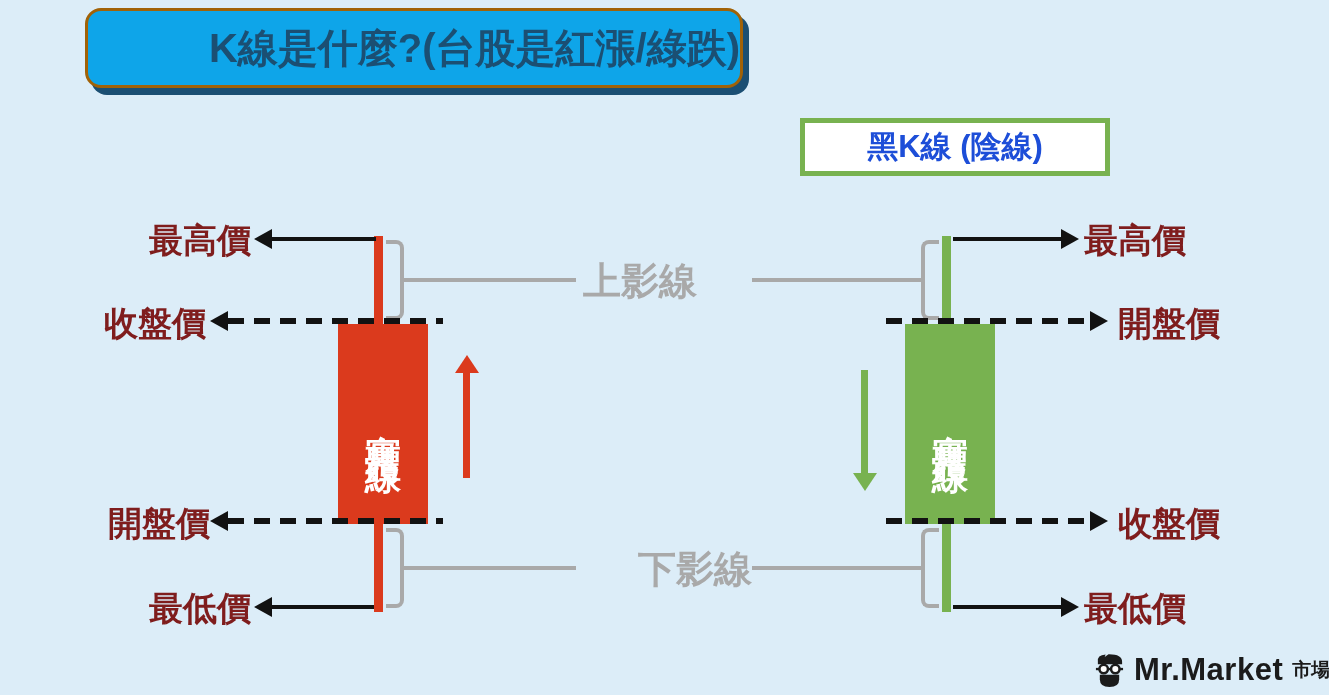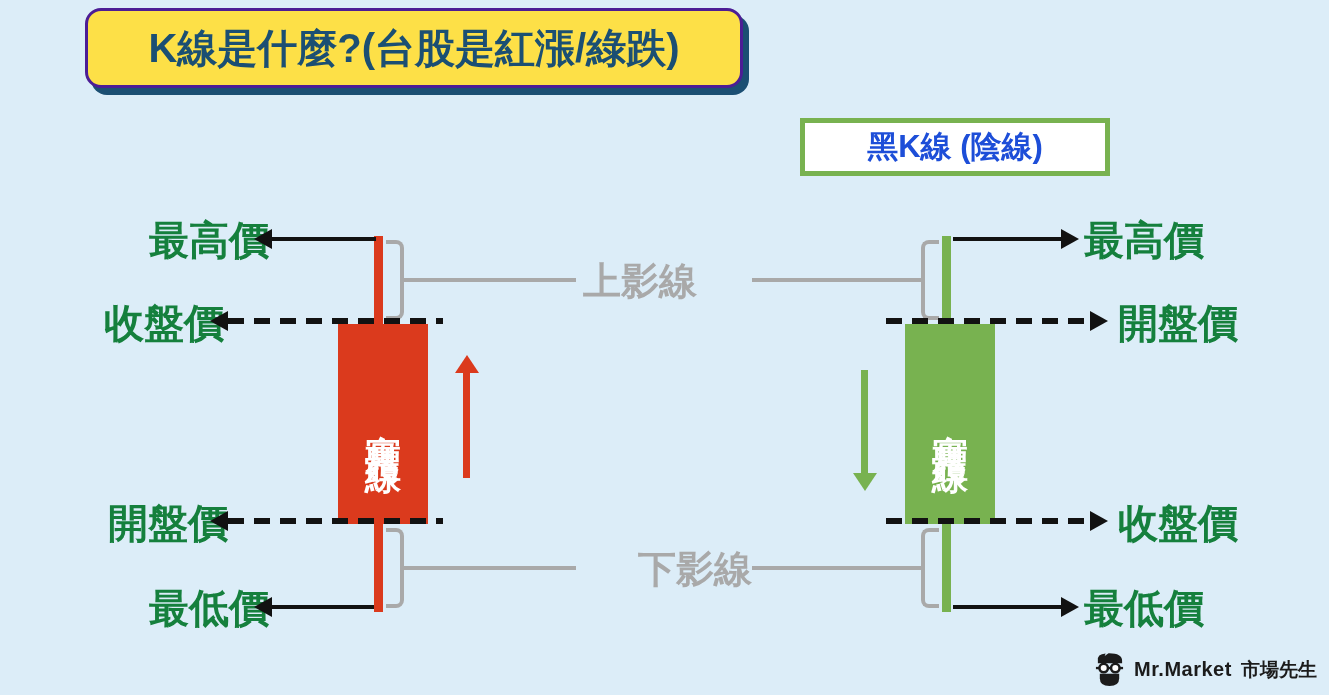--- a/index.html
+++ b/index.html
@@ -7,23 +7,23 @@
     position:relative; width:1329px; height:695px;
     background:#DCEDF8; overflow:hidden;
     font-family:"Liberation Sans", sans-serif;
     -webkit-font-smoothing:antialiased;
   }
   .abs { position:absolute; }
 
   
   .title-box {
     left:85px; top:8px; width:652px; height:74px;
-    background:#fde047; border:3px solid #4c1d95; border-radius:16px;
+    background:#0ea5e9; border:3px solid #a16207; border-radius:16px;
     box-shadow:6px 7px 0 #1B4F73;
-    display:flex; align-items:center; justify-content:center;
+    display:flex; align-items:center; justify-content:flex-end;
     font-size:40px; font-weight:bold; color:#1B4F73; white-space:nowrap;
   }
 
   
   .panel-header {
     width:300px; height:48px; background:#fff; top:118px;
     display:flex; align-items:center; justify-content:center;
     font-size:31px; font-weight:bold; white-space:nowrap;
   }
   .panel-header.red   { left:231px; border:5px solid #DB3A1D; color:#DB3A1D; }
@@ -50,21 +50,21 @@
   .bracket.open-left  { border-left:none;  border-radius:0 8px 8px 0; }
   .bracket.open-right { border-right:none; border-radius:8px 0 0 8px; }
   .connector { height:4px; background:#A9A9A9; }
   .shadow-label {
     width:176px; text-align:center;
     font-size:38px; font-weight:bold; color:#A9A9A9; line-height:42px; white-space:nowrap;
   }
 
   
   .price-label {
-    font-size:40px; font-weight:bold; color:#15803d; line-height:38px; white-space:nowrap;
+    font-size:34px; font-weight:bold; color:#7f1d1d; line-height:38px; white-space:nowrap;
   }
 
   
   .h-arrow { height:4px; background:#121212; }
   .h-arrow.dashed {
     height:6px;
     background:repeating-linear-gradient(to right, #121212 0 16px, transparent 16px 26px);
   }
   .h-arrow.head-left::before {
     content:""; position:absolute; left:-18px; top:50%; transform:translateY(-50%);
@@ -87,21 +87,21 @@
     border-bottom:18px solid #DB3A1D;
   }
   .v-arrow.down::after {
     content:""; position:absolute; bottom:-17px; left:50%; transform:translateX(-50%);
     border-left:12px solid transparent; border-right:12px solid transparent;
     border-top:18px solid #78B250;
   }
 
   
   .brand { left:1094px; top:652px; display:flex; align-items:center; gap:9px; }
-  .brand-name { font-size:20px; font-weight:800; color:#1b1b1b; letter-spacing:.5px; white-space:nowrap; }
+  .brand-name { font-size:31px; font-weight:800; color:#1b1b1b; letter-spacing:.5px; white-space:nowrap; }
   .brand-cn   { font-size:19px; font-weight:bold; color:#1b1b1b; white-space:nowrap; }
 </style>
 </head>
 <body>
 
 <div id="canvas">
 
   <div class="abs title-box">
     <span>K線是什麼?(台股是紅漲/綠跌)</span>
   </div>

